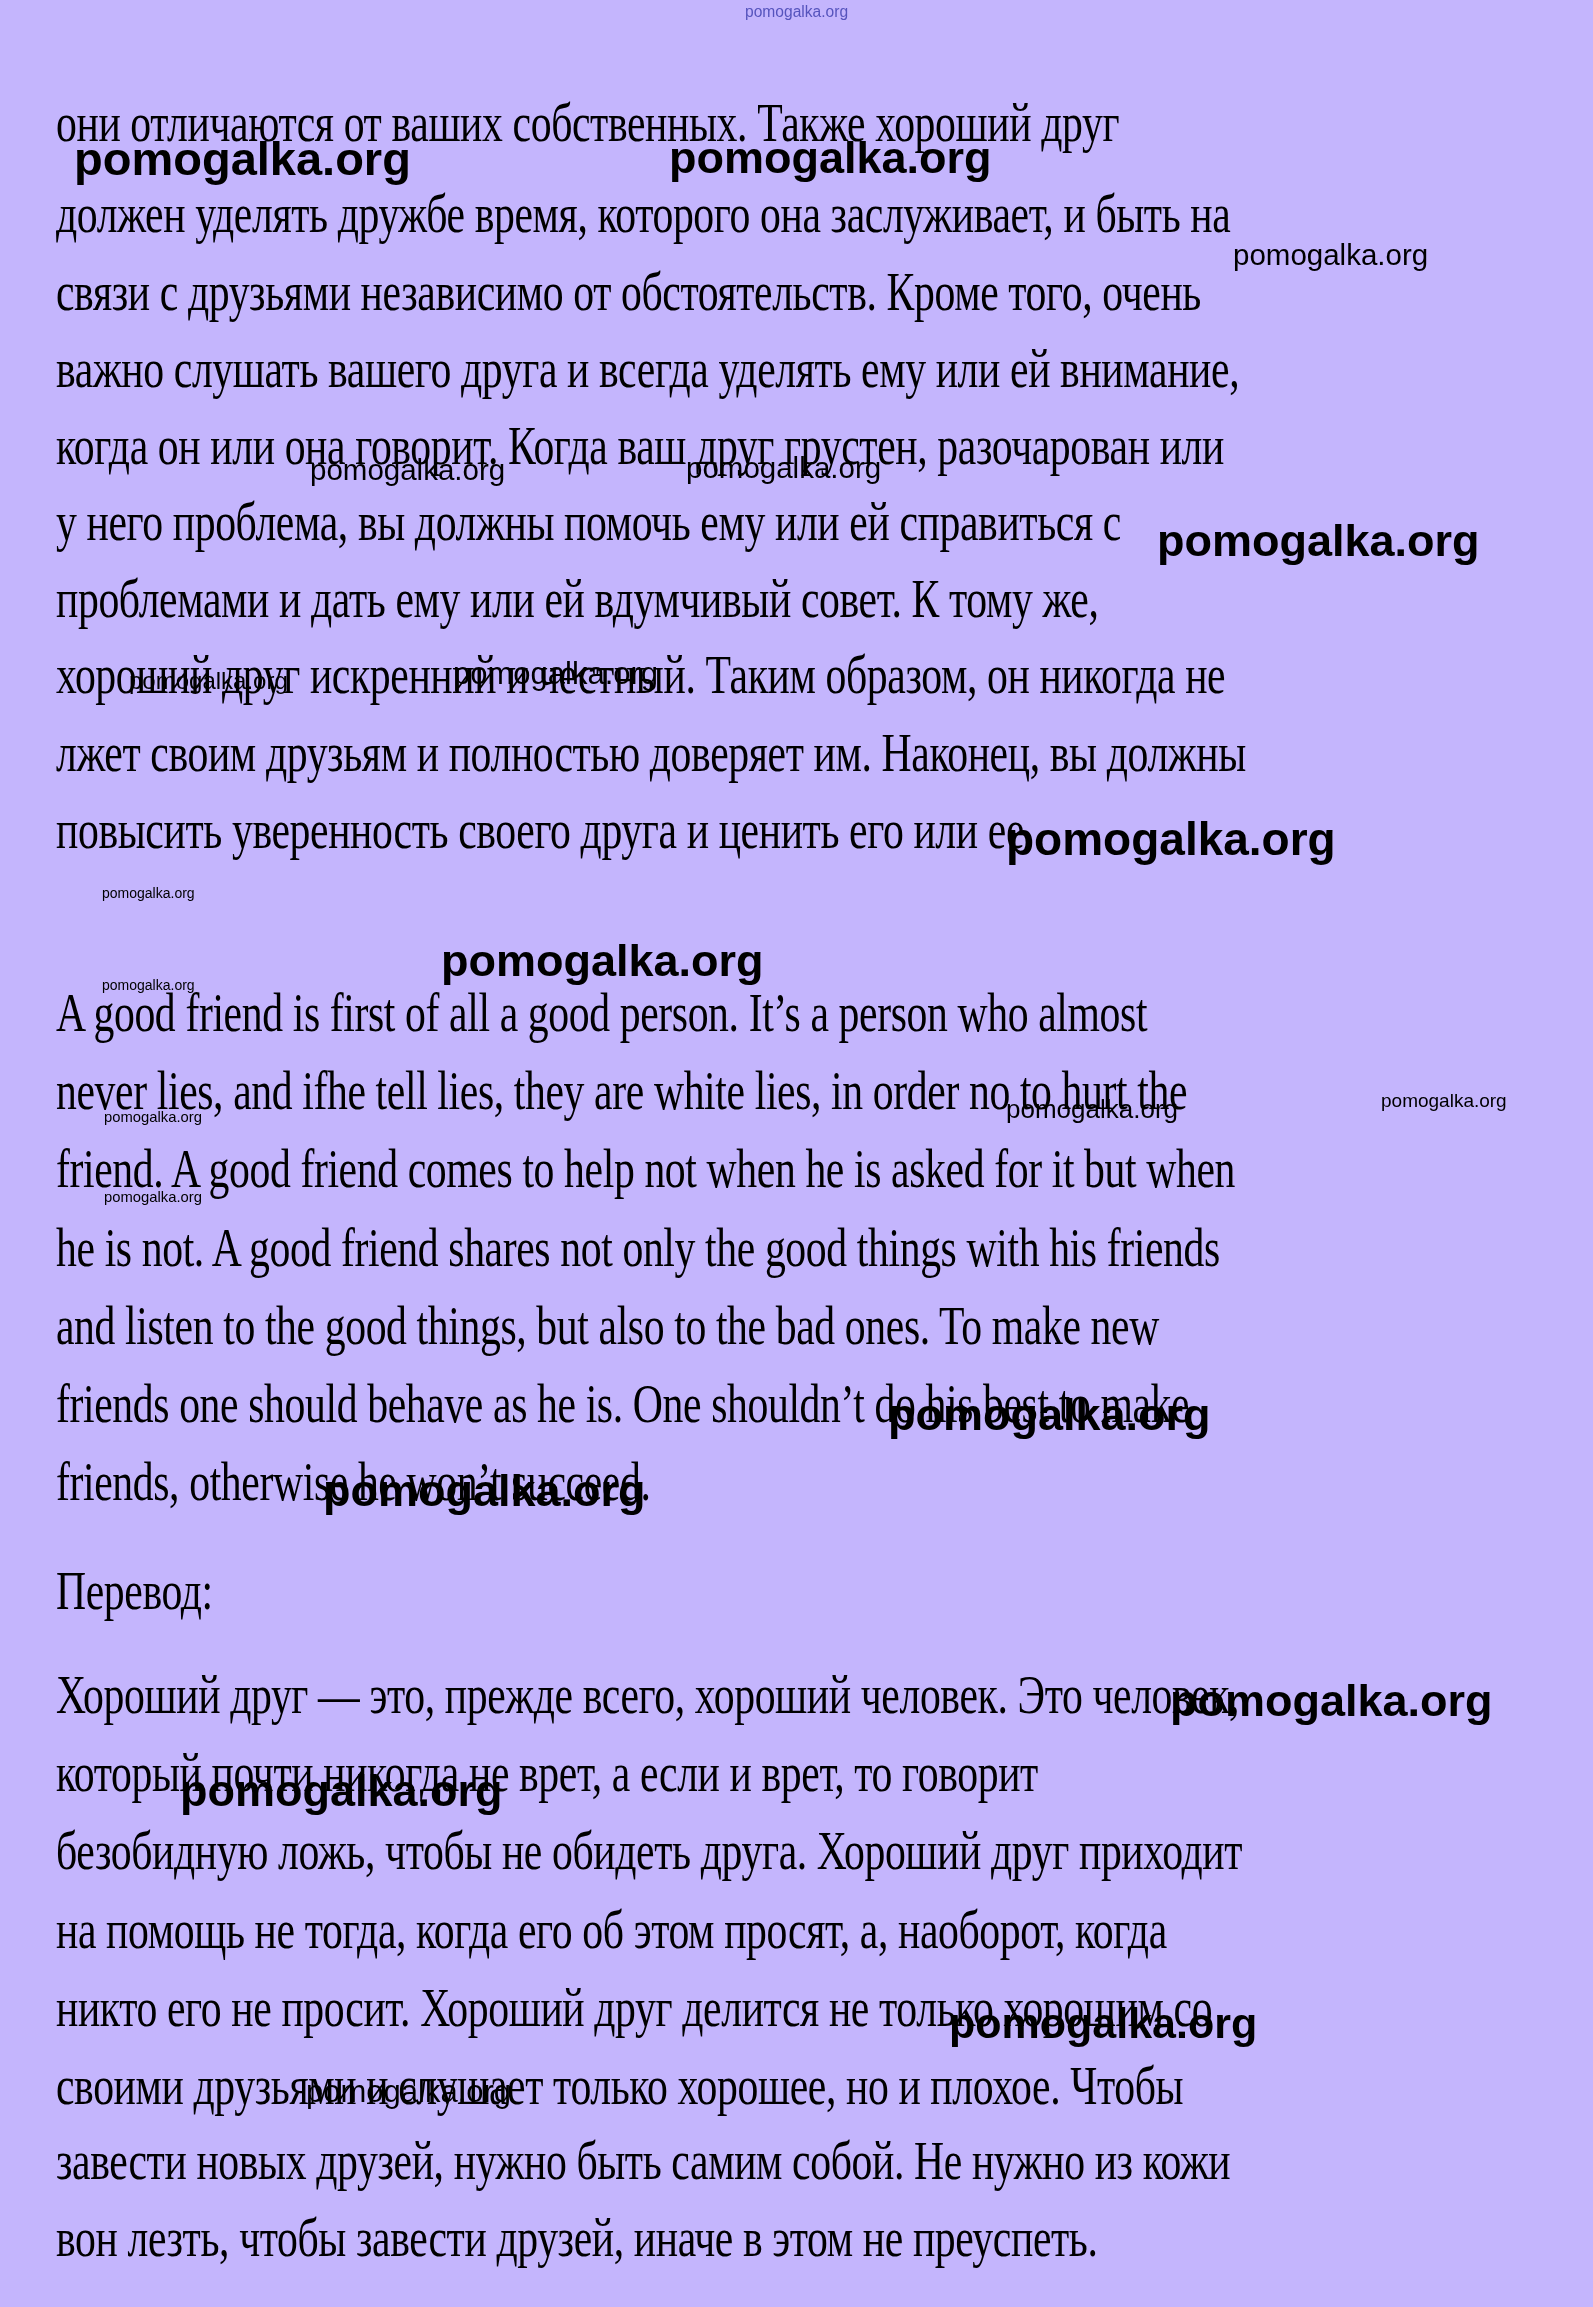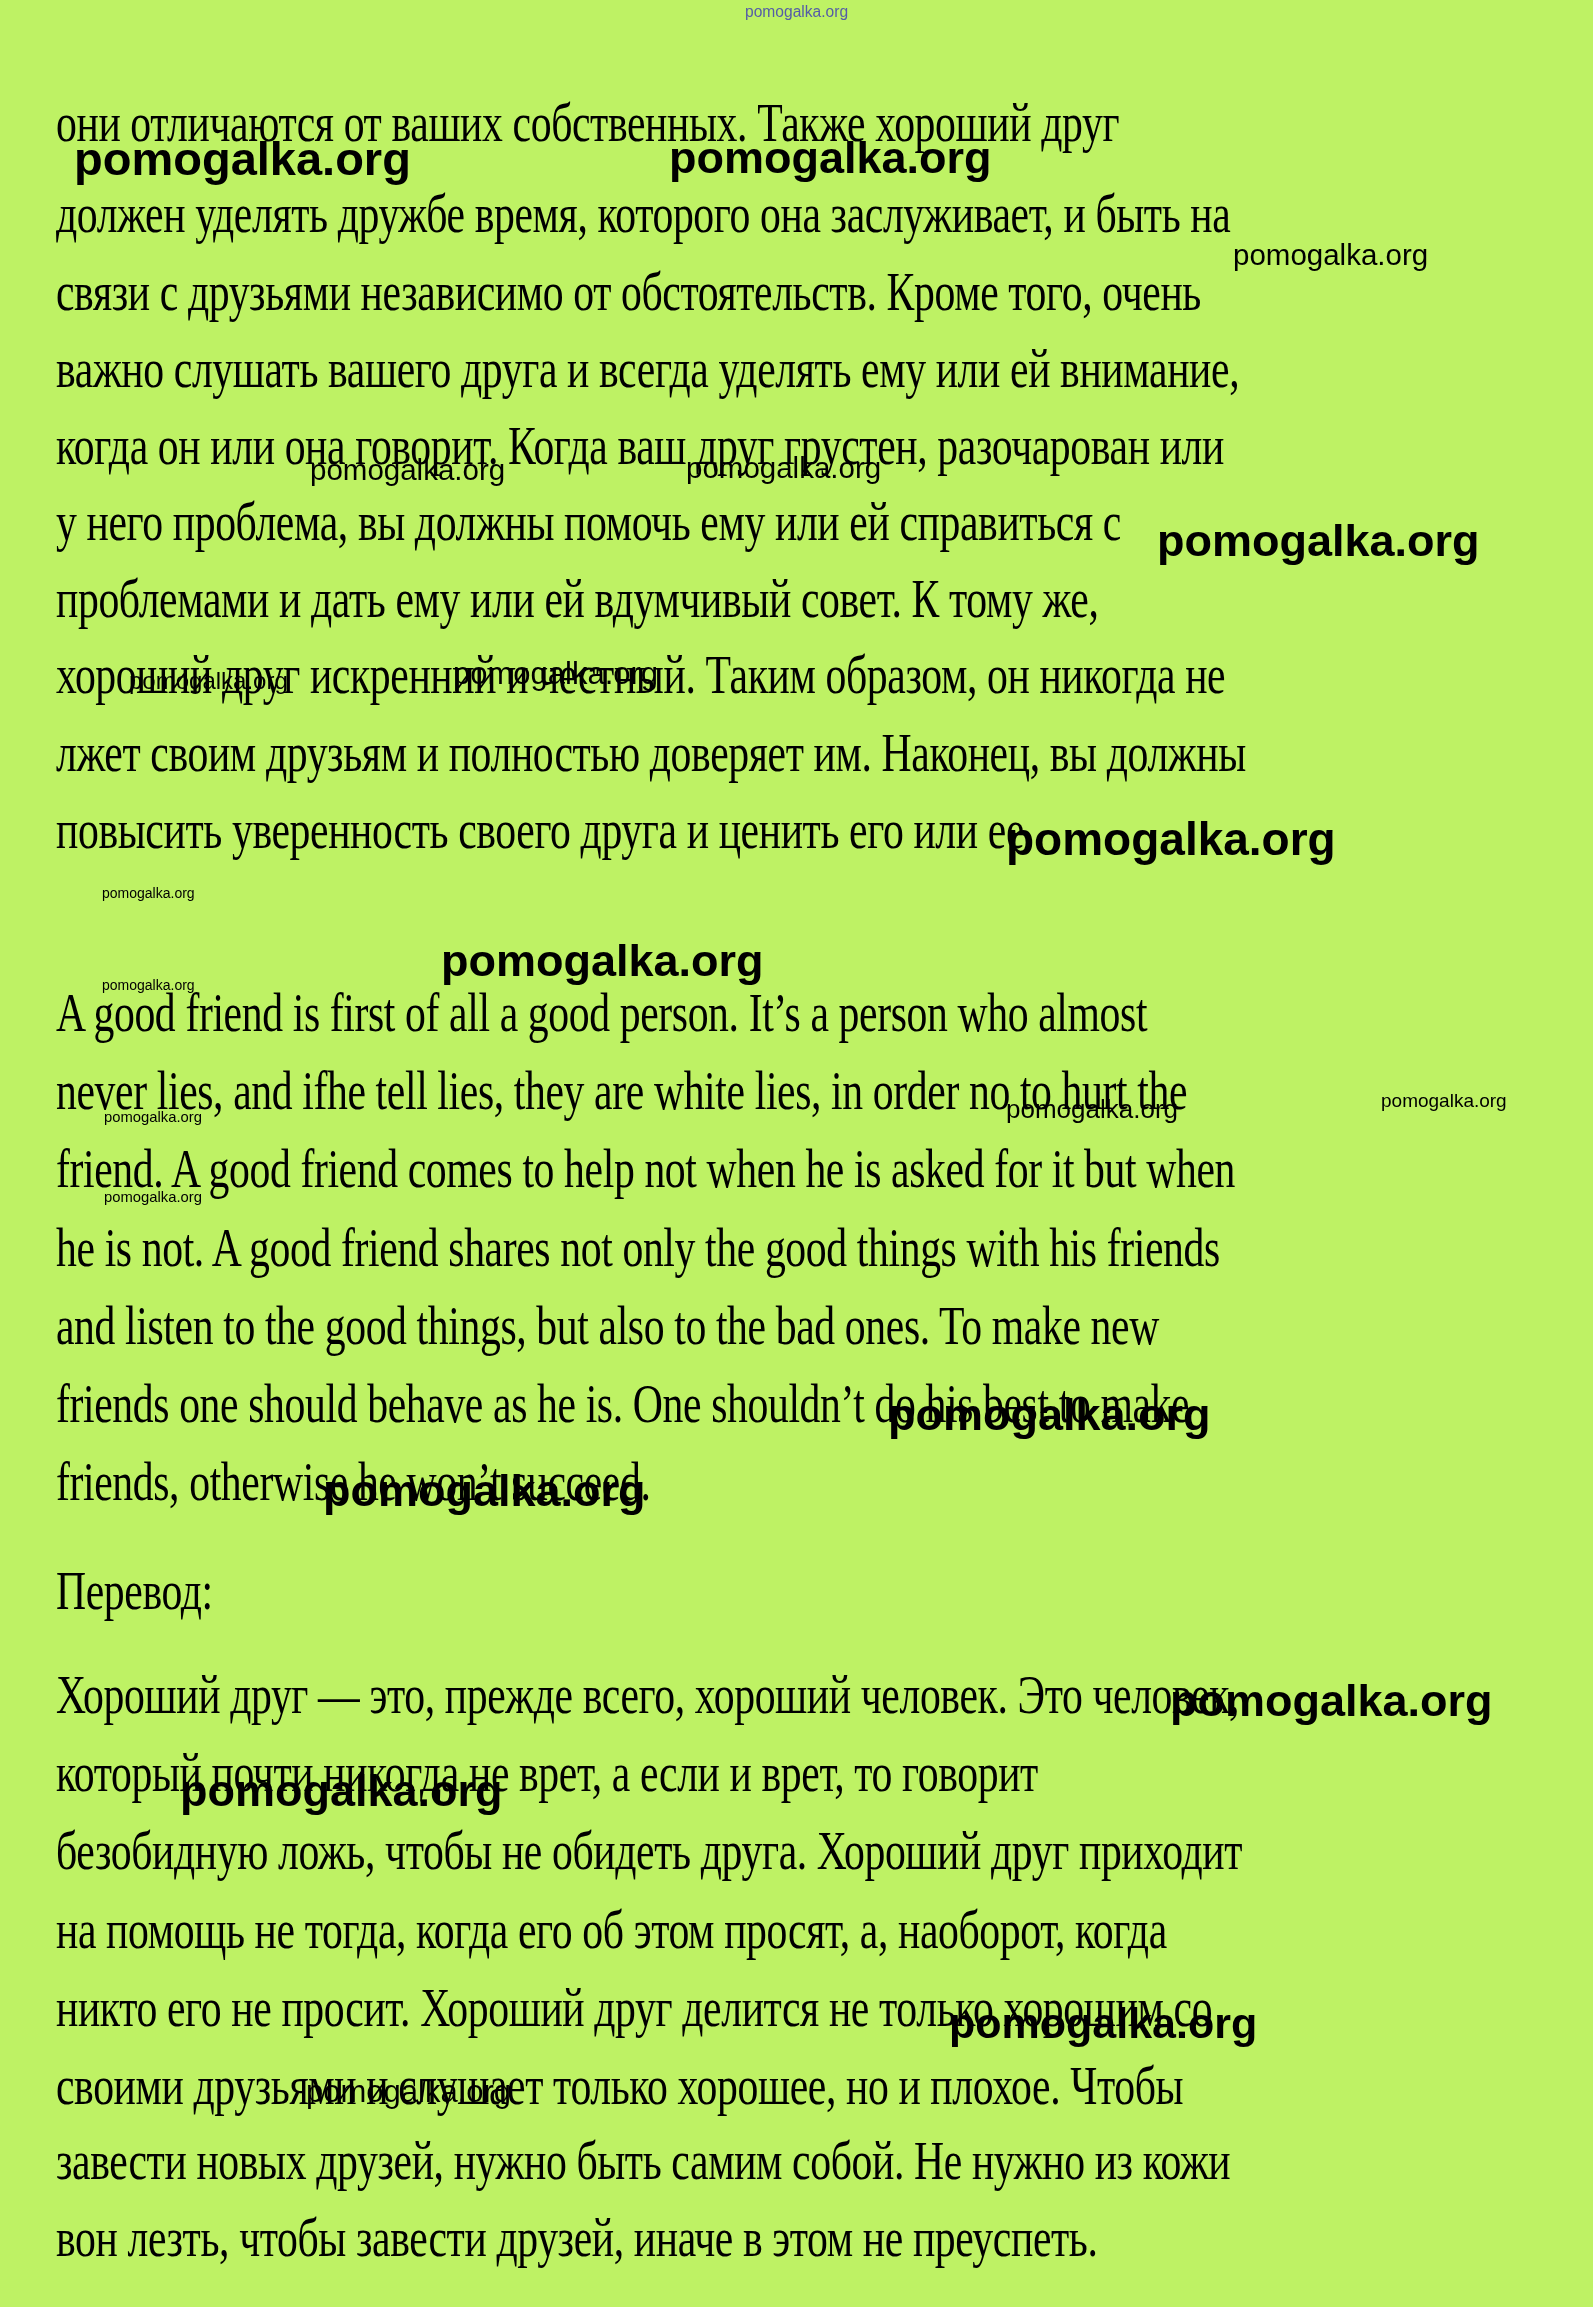--- a/index.html
+++ b/index.html
@@ -12,21 +12,21 @@
     height: 2307px;
     position: relative;
     overflow: hidden;
     font-family: "Liberation Serif", serif;
   }
   .page {
     position: absolute;
     left: 0; top: 0;
     width: 1594px;
     height: 2307px;
-    background: #bef264;
+    background: #c4b5fd;
   }
   .text-line {
     position: absolute;
     left: 56px;
     color: #000000;
     font-family: "Liberation Serif", serif;
     font-size: 43px;
     line-height: 1.05;
     white-space: pre;
     transform: scale(0.97, 1.28);

